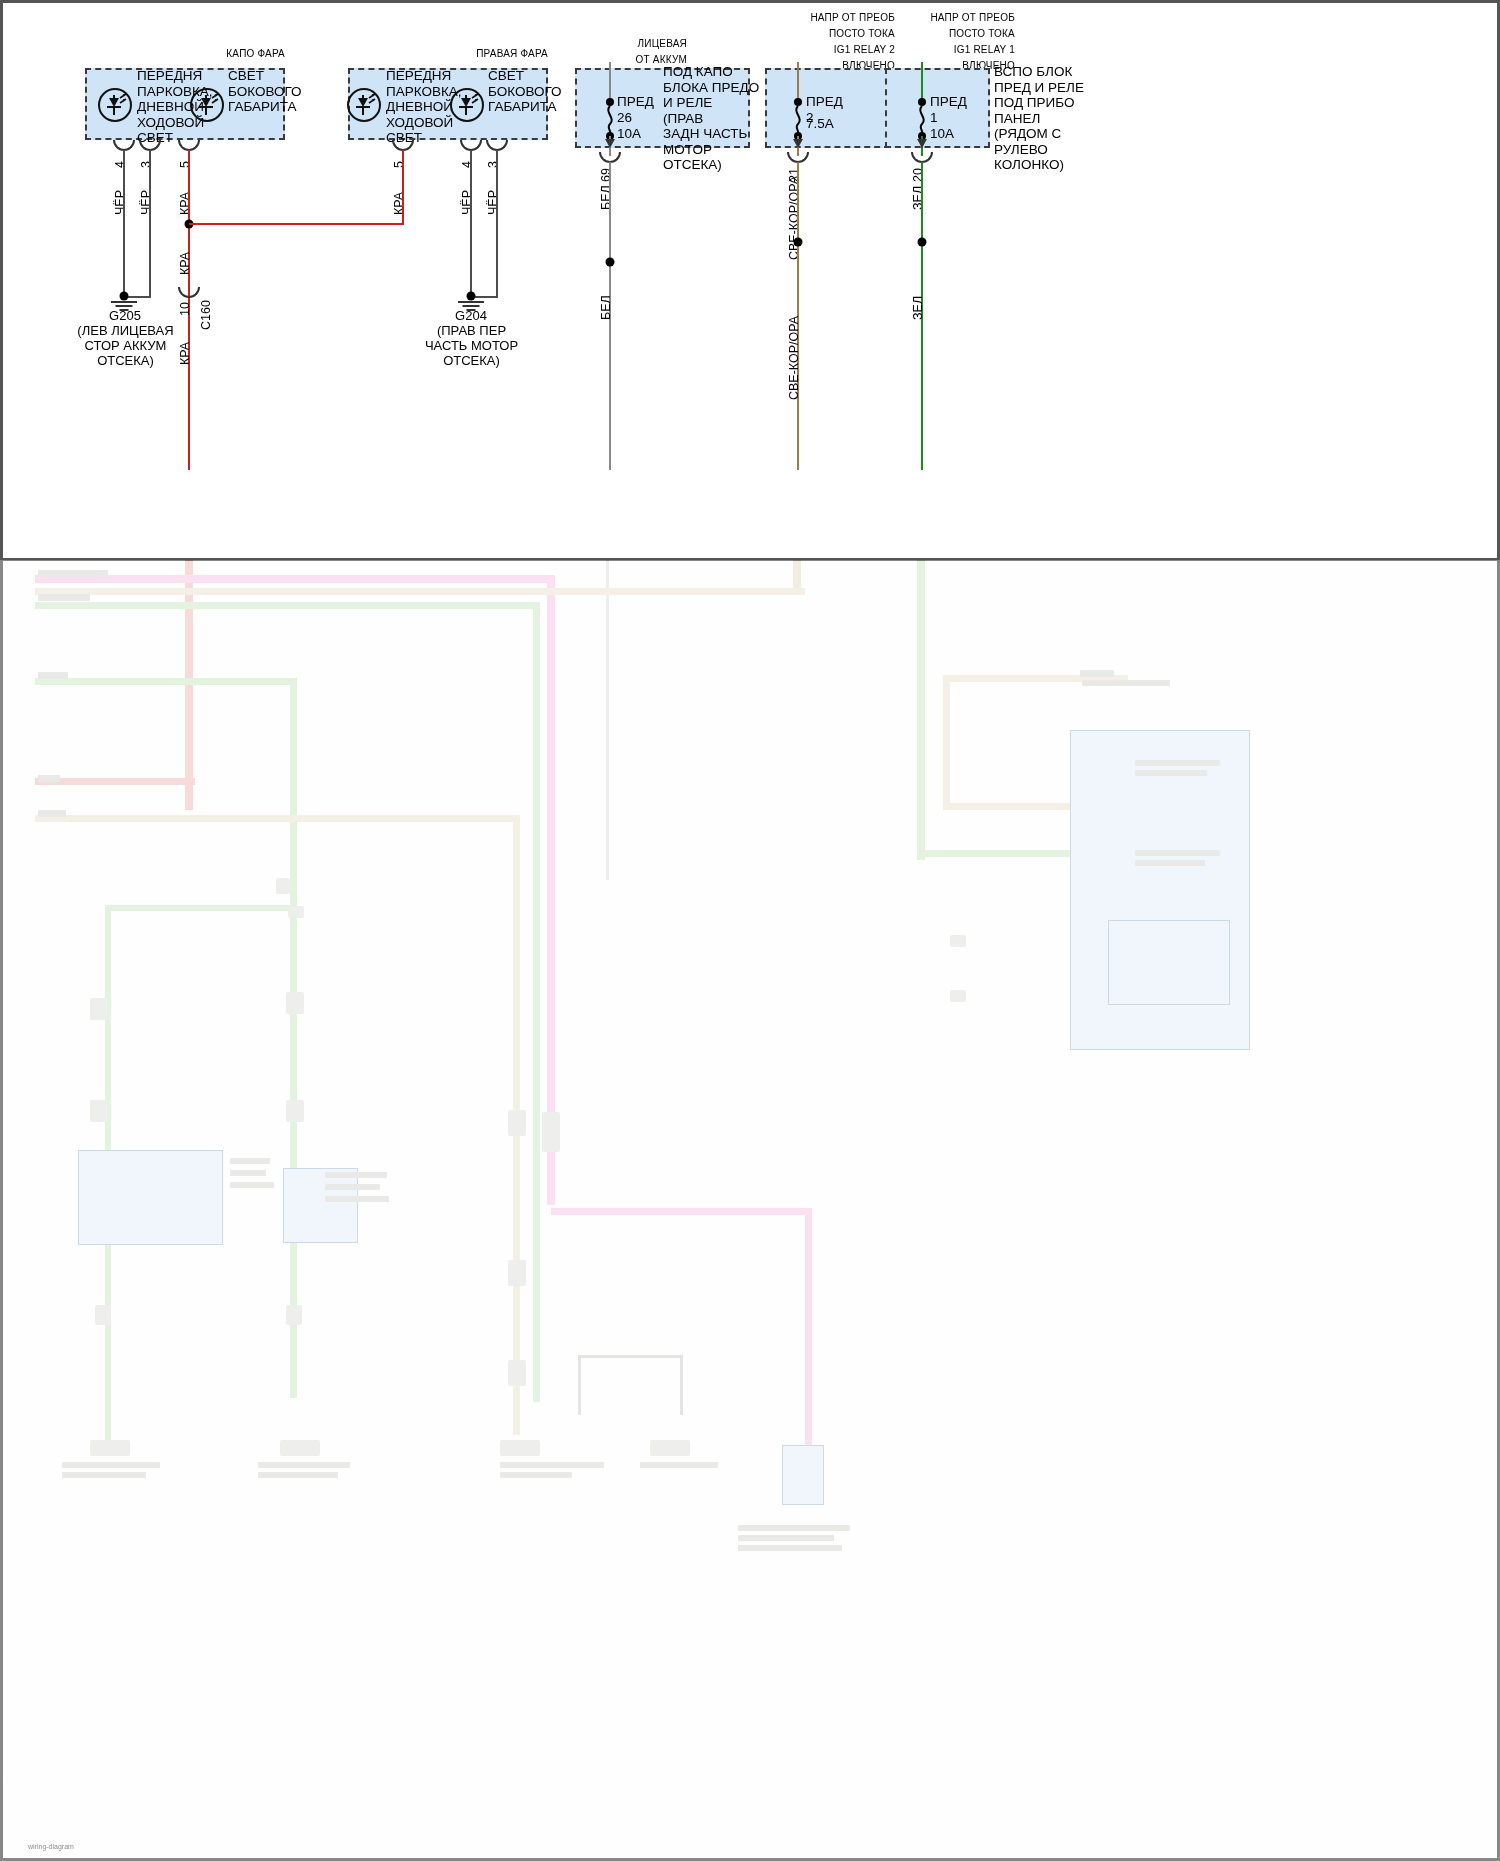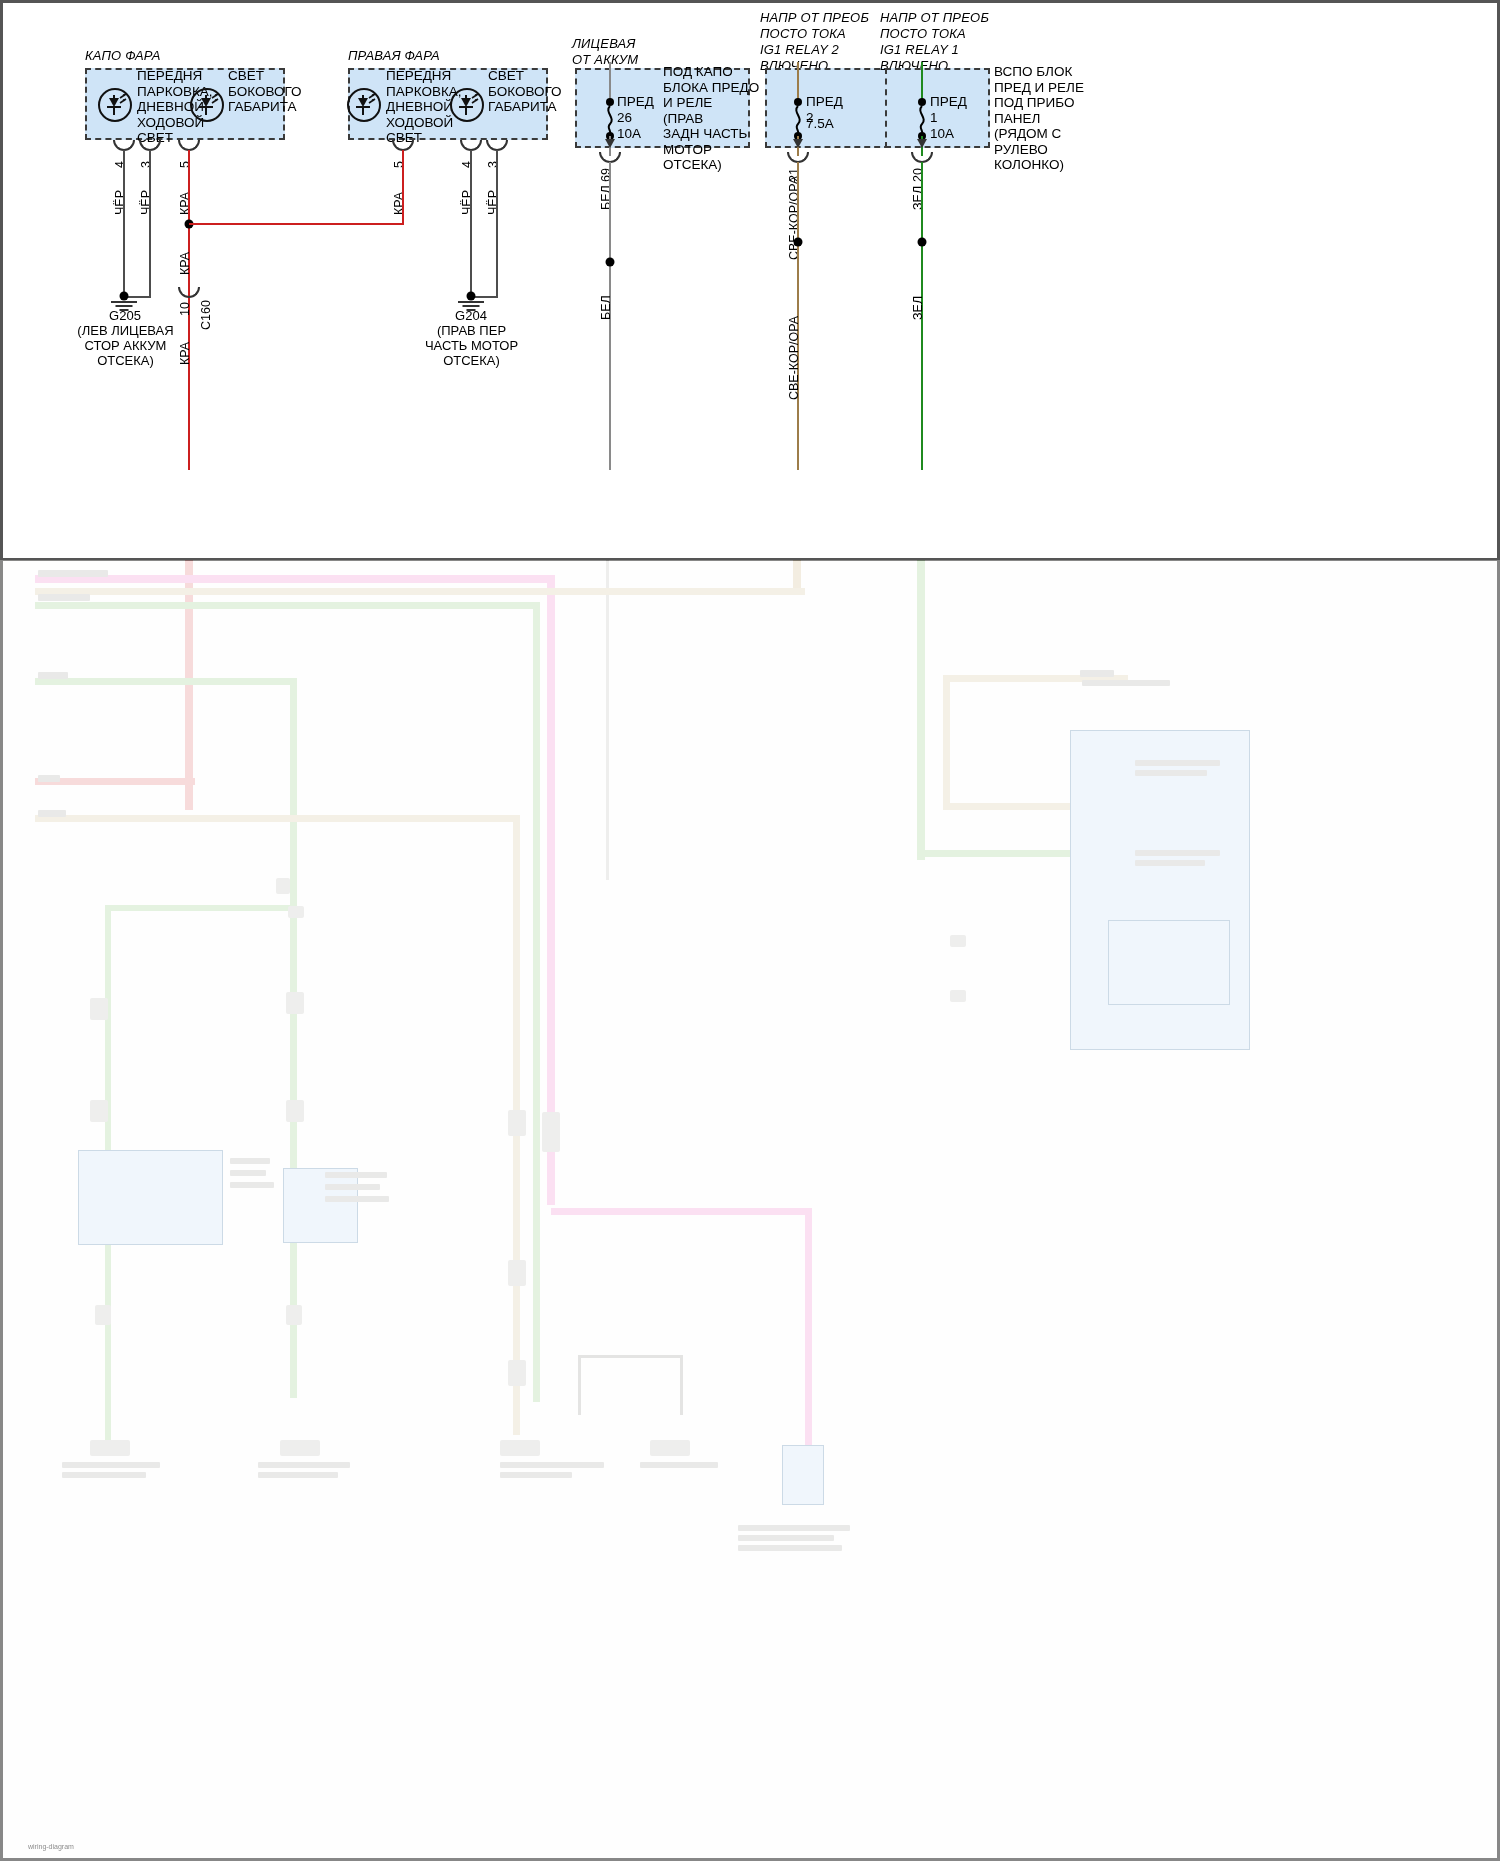--- a/index.html
+++ b/index.html
@@ -29,22 +29,22 @@
     opacity:0.30;
   }
 
   
   .module {
     position:absolute;
     background:#cfe4f7;
     border:2px dashed #3a3a3a;
   }
   .mod-title {
-    position:absolute; text-align:left;
-    font-size:13px; letter-spacing:.2px; white-space:nowrap;font-style:italic;
+    position:absolute; text-align:right;
+    font-size:10px; letter-spacing:.2px; white-space:nowrap;
   }
   .mod-text {
     position:absolute; font-size:13.5px; line-height:15.5px;
     white-space:pre-line;
   }
   .side-text {
     position:absolute; font-size:13.5px; line-height:15.5px;
     white-space:pre-line;
   }
 

